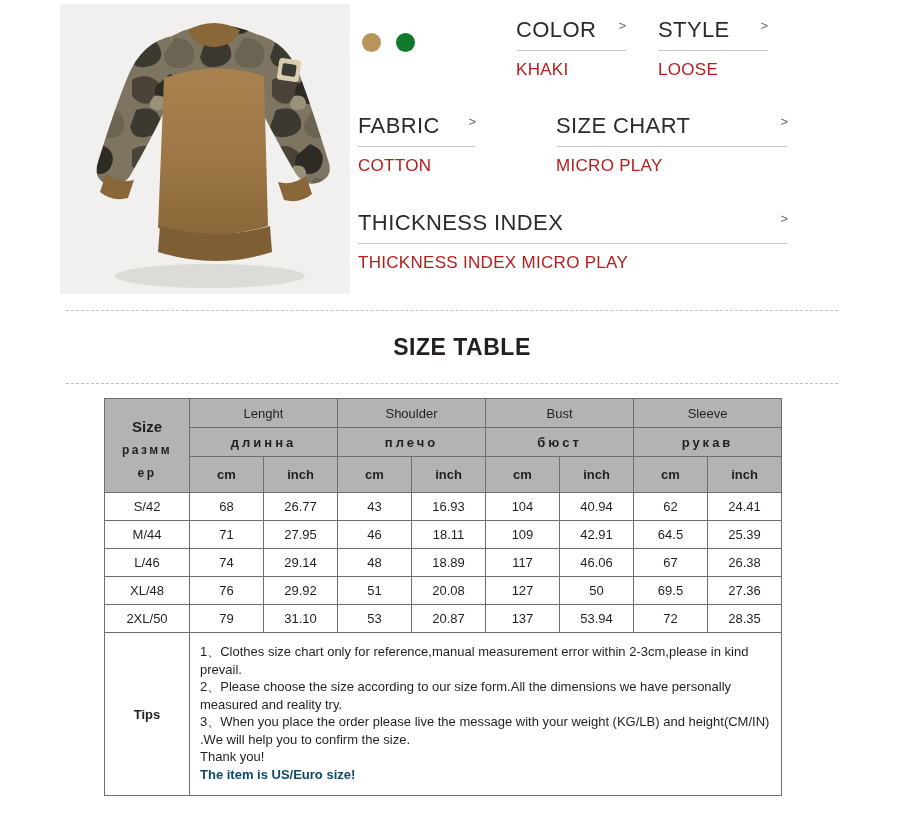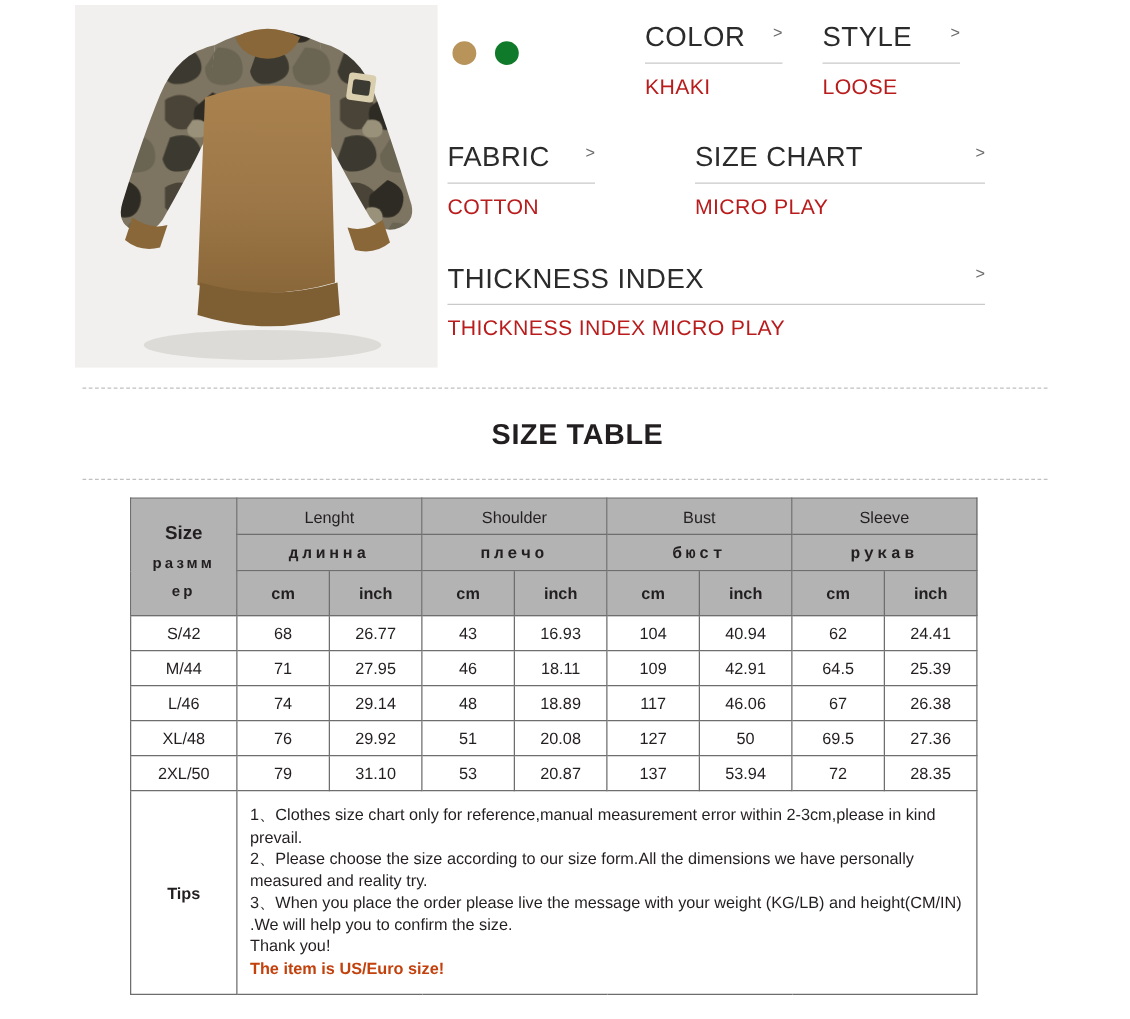--- a/index.html
+++ b/index.html
@@ -136,21 +136,20 @@
   .hdr-group {
     font-size: 16px;
     font-weight: normal;
     height: 28px;
   }
   .hdr-ru {
     font-size: 12.5px;
     font-weight: bold;
     letter-spacing: 3px;
     height: 28px;
-    font-family: Liberation Mono, monospace;
   }
   .hdr-unit {
     height: 35px;
     font-size: 13.5px;
     font-weight: bold;
   }
   .unit-cm { color: #2196f3; }
   .unit-in { color: #f5a623; }
 
   .size-corner {
@@ -183,21 +182,21 @@
     vertical-align: middle;
   }
   .tips-body {
     text-align: left !important;
     padding: 10px 10px 12px 10px !important;
     font-size: 12px;
     line-height: 17.5px;
     vertical-align: top;
   }
   .tips-red {
-    color: #c2410c;
+    color: #0c4a6e;
     font-weight: bold;
   }
 </style>
 </head>
 <body>
 
 <div class="top-area">
 
   <div class="product-photo">
     <svg width="290" height="290" viewBox="0 0 290 290">

